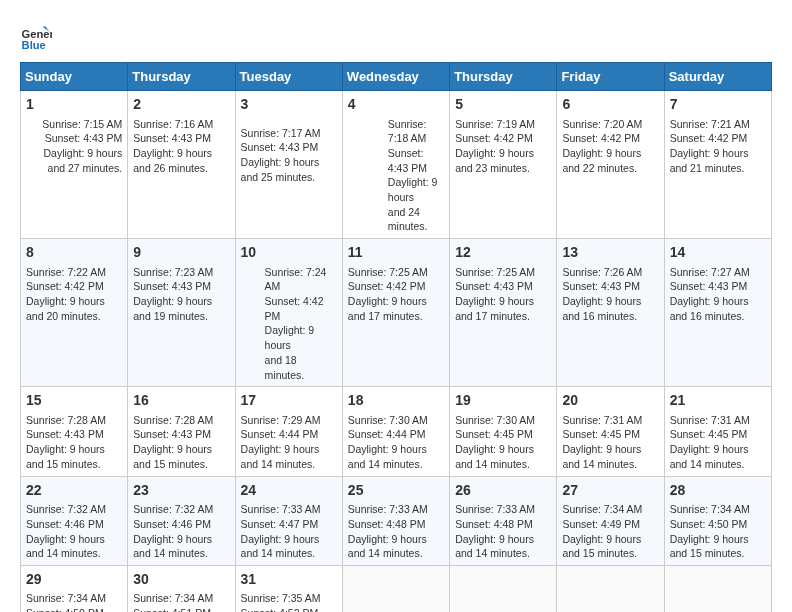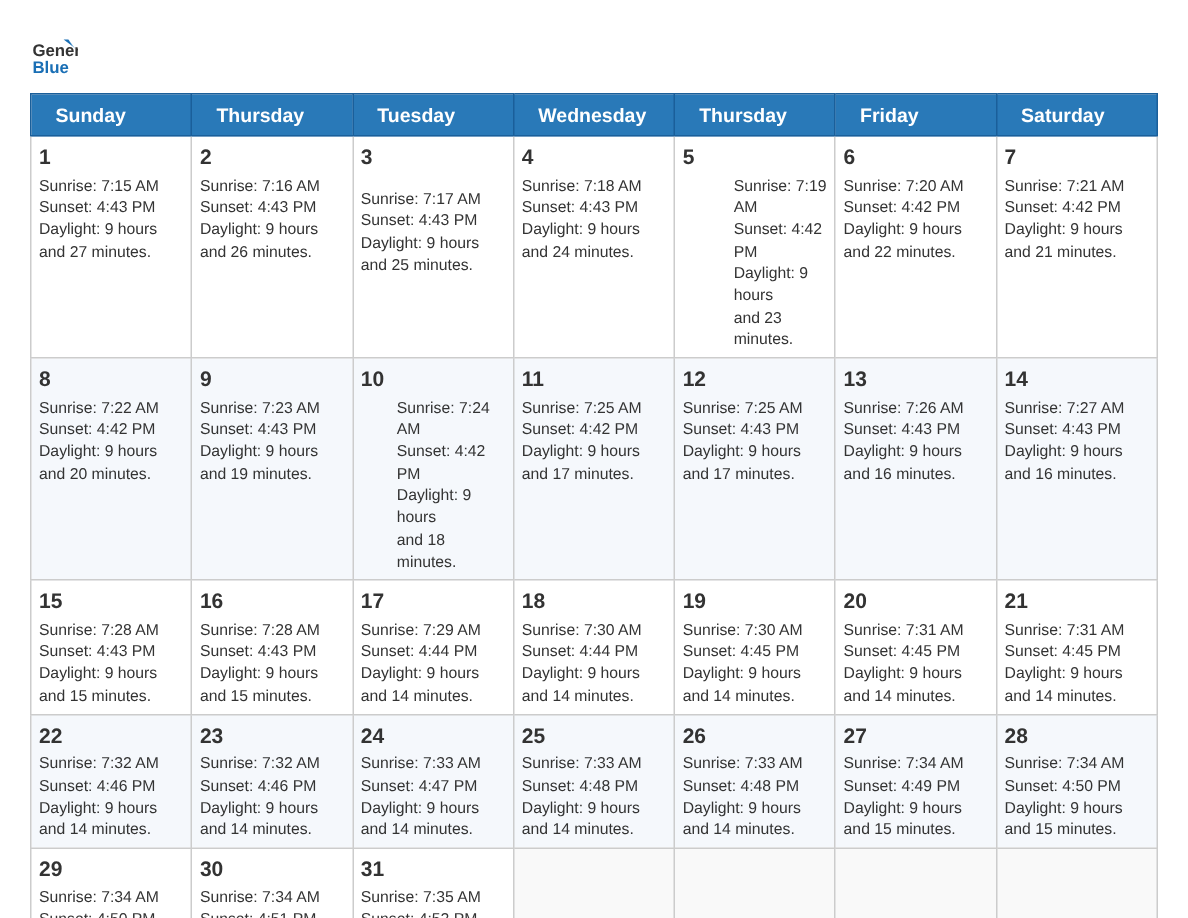--- a/index.html
+++ b/index.html
@@ -38,21 +38,21 @@
       color: #555;
     }
     .calendar {
       width: 100%;
       border-collapse: collapse;
       font-size: 11px;
     }
     .calendar th {
       background: #2979b8;
       color: #fff;
-      padding: 6px 16px;
+      padding: 6px 4px;
       text-align: left;
       font-size: 13px;
       font-weight: bold;
       border: 1px solid #1a5f9a;
     }
     .calendar td {
       border: 1px solid #ccc;
       padding: 4px 5px;
       vertical-align: top;
       width: calc(100% / 7);
@@ -109,49 +109,49 @@
         <th>Wednesday</th>
         <th>Thursday</th>
         <th>Friday</th>
         <th>Saturday</th>
       </tr>
   </thead>
   <tbody id="calendar-body">
       <tr>
         <td>
           <span class="day-num">1</span>
-          <div class="day-info" style="white-space: pre-line;">Sunrise: 7:15 AM
+          <div class="day-info" style="white-space: pre-line; text-align: right;">Sunrise: 7:15 AM
 Sunset: 4:43 PM
 Daylight: 9 hours
 and 27 minutes.</div>
         </td>
         <td>
           <span class="day-num">2</span>
           <div class="day-info" style="white-space: pre-line;">Sunrise: 7:16 AM
 Sunset: 4:43 PM
 Daylight: 9 hours
 and 26 minutes.</div>
         </td>
         <td>
           <span class="day-num">3</span>
           <div class="day-info" style="white-space: pre-line; margin-top: 11px;">Sunrise: 7:17 AM
 Sunset: 4:43 PM
 Daylight: 9 hours
 and 25 minutes.</div>
         </td>
         <td>
           <span class="day-num">4</span>
-          <div class="day-info" style="white-space: pre-line;">Sunrise: 7:18 AM
+          <div class="day-info" style="white-space: pre-line; margin-left: 40px;">Sunrise: 7:18 AM
 Sunset: 4:43 PM
 Daylight: 9 hours
 and 24 minutes.</div>
         </td>
         <td>
           <span class="day-num">5</span>
-          <div class="day-info" style="white-space: pre-line; margin-left: 34px;">Sunrise: 7:19 AM
+          <div class="day-info" style="white-space: pre-line;">Sunrise: 7:19 AM
 Sunset: 4:42 PM
 Daylight: 9 hours
 and 23 minutes.</div>
         </td>
         <td>
           <span class="day-num">6</span>
           <div class="day-info" style="white-space: pre-line;">Sunrise: 7:20 AM
 Sunset: 4:42 PM
 Daylight: 9 hours
 and 22 minutes.</div>

